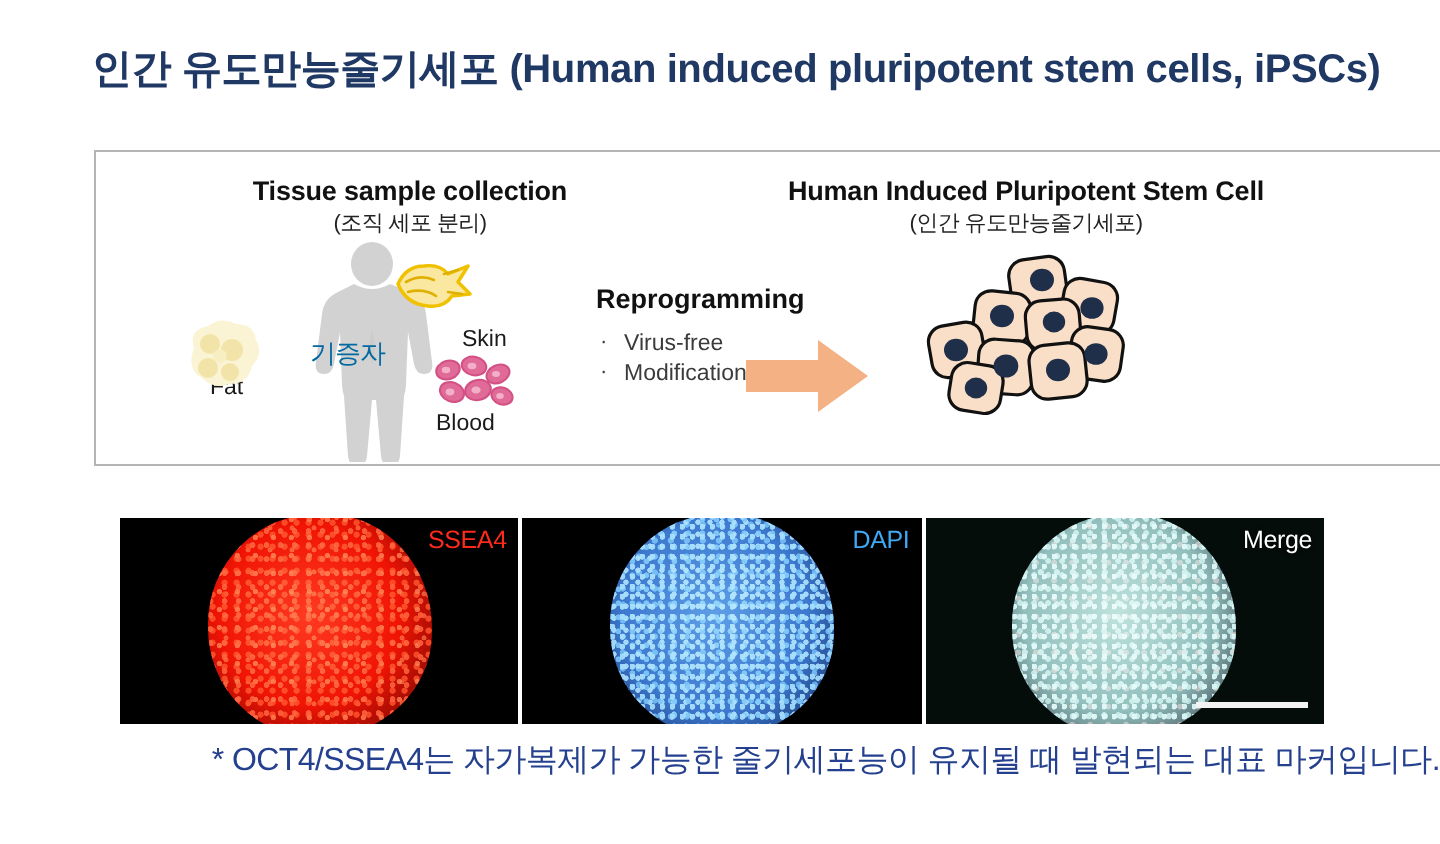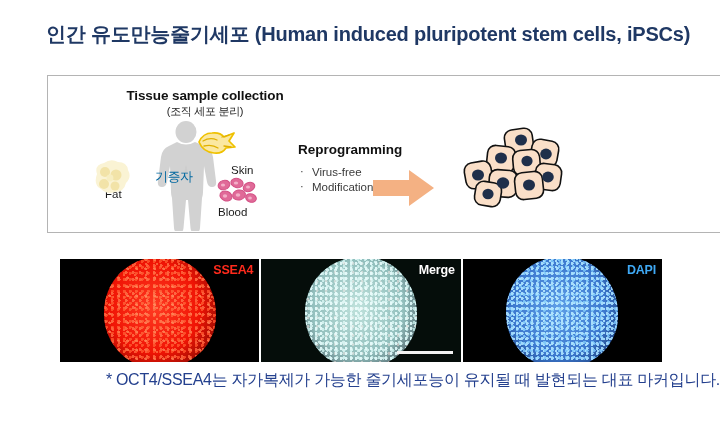--- a/index.html
+++ b/index.html
@@ -149,21 +149,21 @@
     position: relative;
     flex: 1 1 0;
     background: #000000;
     overflow: hidden;
   }
   .micro-label {
     position: absolute;
     right: 6px;
     top: 4px;
     font-size: 12.5px;
-    font-weight: bold;
+    font-weight: normal;
     z-index: 5;
     letter-spacing: -0.2px;
     text-shadow: 0 0 2px rgba(0,0,0,.85);
   }
   .colony {
     position: absolute;
     left: 50%;
     top: 52%;
     transform: translate(-50%,-50%);
     width: 112px;
@@ -207,20 +207,24 @@
   <span class="title-en">(Human induced pluripotent stem cells,  iPSCs)</span>
 </div>
 
 <div class="diagram-card">
 
   <div class="head-block" id="tissue-head">
     <div class="head-en">Tissue sample collection</div>
     <div class="head-ko">(조직 세포 분리)</div>
   </div>
 
+  <div class="head-block" id="ipsc-head">
+    <div class="head-en">Human Induced Pluripotent Stem Cell</div>
+    <div class="head-ko">(인간 유도만능줄기세포)</div>
+  </div>
 
   <div class="donor-wrap">
     <svg width="76" height="110" viewBox="0 0 76 110">
       <g fill="#D2D2D2">
         <ellipse cx="38" cy="11" rx="10.5" ry="11"></ellipse>
         <path d="M29 21 q9 5 18 0 l10 4 q7 3 8 11 l3 24 q1 6 -4 6 q-4 0 -5 -5 l-3 -16 l-1 26 q0 3 -1 6 l-2 30 q-0.5 5 -5 5 q-4 0 -4.5 -5 l-2.5 -28 l-2 0 l-2.5 28 q-0.5 5 -4.5 5 q-4.5 0 -5 -5 l-2 -30 q-1 -3 -1 -6 l-1 -26 l-3 16 q-1 5 -5 5 q-5 0 -4 -6 l3 -24 q1 -8 8 -11 z"></path>
       </g>
       <g fill="#C6C6C6">
         <path d="M38 44 q-3 9 0 17 q3 -8 0 -17z" opacity=".45"></path>
       </g>
@@ -331,39 +335,39 @@
              radial-gradient(circle at 18% 22%, rgba(255,90,60,.85) 0 1.3px, transparent 1.6px),
              radial-gradient(circle at 63% 31%, rgba(255,120,80,.8) 0 1.2px, transparent 1.5px),
              radial-gradient(circle at 38% 72%, rgba(255,70,40,.85) 0 1.4px, transparent 1.7px),
              radial-gradient(circle at 82% 63%, rgba(255,110,70,.7) 0 1.1px, transparent 1.4px);
              background-size:7px 7px,9px 9px,6px 6px,11px 11px;"></div>
     </div>
     <div class="micro-label" style="color:#FF2A1C">SSEA4</div>
   </div>
 
 
+  <div class="micro-panel">
+    <div class="colony" style="background:radial-gradient(ellipse at 47% 45%, #5e9ee6 0%, #3d79cf 55%, #1b3c77 85%, #04101f 100%);">
+      <div class="speck" style="background-image:
+             radial-gradient(circle at 22% 26%, rgba(140,195,250,.95) 0 1.4px, transparent 1.7px),
+             radial-gradient(circle at 60% 38%, rgba(90,155,230,.9) 0 1.3px, transparent 1.6px),
+             radial-gradient(circle at 33% 68%, rgba(150,205,255,.9) 0 1.2px, transparent 1.5px),
+             radial-gradient(circle at 80% 66%, rgba(80,145,220,.85) 0 1.4px, transparent 1.7px);
+             background-size:5px 5px,7px 7px,6px 6px,8px 8px;"></div>
+    </div>
+    <div class="micro-label" style="color:#3FA9F5">DAPI</div>
+  </div>
+
   <div class="micro-panel" style="background:#050d0a">
     <div class="colony" style="background:radial-gradient(ellipse at 47% 45%, #bfe2dc 0%, #92bfbd 55%, #4a5a62 84%, #120c0c 100%);">
       <div class="speck" style="background-image:
              radial-gradient(circle at 20% 24%, rgba(190,235,235,.95) 0 1.4px, transparent 1.7px),
              radial-gradient(circle at 58% 36%, rgba(150,210,200,.85) 0 1.3px, transparent 1.6px),
              radial-gradient(circle at 34% 70%, rgba(220,160,150,.55) 0 1.3px, transparent 1.6px),
              radial-gradient(circle at 80% 64%, rgba(170,220,215,.85) 0 1.4px, transparent 1.7px);
              background-size:5px 5px,7px 7px,9px 9px,8px 8px;"></div>
     </div>
     <div class="scale-bar"></div>
     <div class="micro-label" style="color:#FFFFFF">Merge</div>
   </div>
-
-  <div class="micro-panel">
-    <div class="colony" style="background:radial-gradient(ellipse at 47% 45%, #5e9ee6 0%, #3d79cf 55%, #1b3c77 85%, #04101f 100%);">
-      <div class="speck" style="background-image:
-             radial-gradient(circle at 22% 26%, rgba(140,195,250,.95) 0 1.4px, transparent 1.7px),
-             radial-gradient(circle at 60% 38%, rgba(90,155,230,.9) 0 1.3px, transparent 1.6px),
-             radial-gradient(circle at 33% 68%, rgba(150,205,255,.9) 0 1.2px, transparent 1.5px),
-             radial-gradient(circle at 80% 66%, rgba(80,145,220,.85) 0 1.4px, transparent 1.7px);
-             background-size:5px 5px,7px 7px,6px 6px,8px 8px;"></div>
-    </div>
-    <div class="micro-label" style="color:#3FA9F5">DAPI</div>
-  </div>
 </div>
 
 <div class="footnote">* OCT4/SSEA4는 자가복제가 가능한 줄기세포능이 유지될 때 발현되는 대표 마커입니다.</div>
 
 </body></html>

